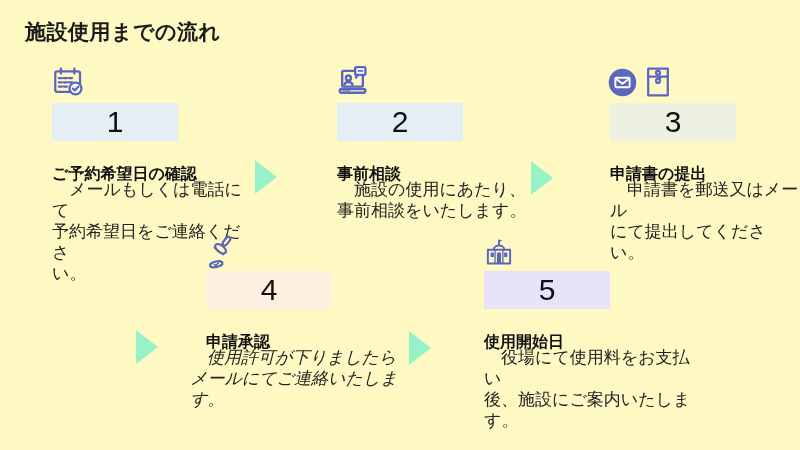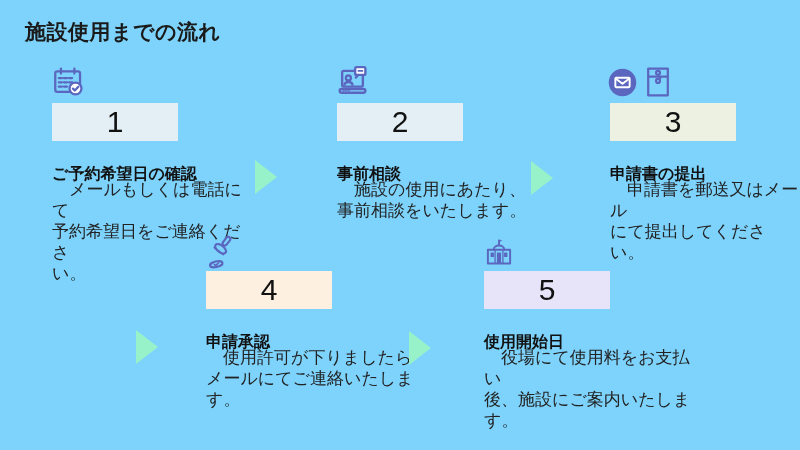--- a/index.html
+++ b/index.html
@@ -1,21 +1,21 @@
 <!DOCTYPE html>
 <html><head>
 <meta charset="utf-8">
 <style>
   html,body{margin:0;padding:0;}
   body{
     width:800px;height:450px;
     font-family:"Liberation Sans","DejaVu Sans",sans-serif;
     background:#ffffff;
   }
-  #canvas{position:relative;width:800px;height:450px;background:#7dd3fc;overflow:hidden;}
+  #canvas{position:relative;width:800px;height:450px;background:#fef9c3;overflow:hidden;}
 
   .slide-title{
     position:absolute;left:25px;top:18px;
     font-size:21px;font-weight:700;color:#1a1a1a;letter-spacing:0.5px;
     white-space:nowrap;
   }
   .op-note{
     position:absolute;left:224px;top:28px;
     font-size:15px;font-weight:700;color:#4a53bc;letter-spacing:0px;
     white-space:nowrap;
@@ -135,21 +135,21 @@
         </g>
         <ellipse cx="7" cy="21" rx="4.4" ry="1.9" transform="rotate(-12 7 21)"></ellipse>
         <path d="M5.6 21 l1 1 l1.9-1.9" stroke-width="1.1"></path>
       </svg>
     </span>
   </div>
   <div class="numblock" style="left: 206px; top: 271px; background: rgb(253, 240, 224);">
     <span>4</span>
   </div>
   <div class="step-title" style="left:206px;top:314px;">申請承認</div>
-  <div class="step-body" style="left:206px;top:347px;width:210px;">　使用許可が下りましたら
+  <div class="step-body" style="left:190px;top:347px;width:210px;font-style:italic;">　使用許可が下りましたら
 メールにてご連絡いたします。</div>
 
   <div class="flow-arrow" style="left: 409px; top: 331px; background: rgb(151, 242, 202);"></div>
 
   <div class="icon-wrap" style="left:483px;top:234px;">
     <span>
       <svg width="32" height="34" viewBox="0 0 24 26" fill="none" stroke="#5b67bf" stroke-width="1.5" stroke-linecap="round" stroke-linejoin="round">
         <rect x="3.5" y="12" width="17" height="10.5"></rect>
         <path d="M8 12 c0-4.2 8-4.2 8 0"></path>
         <line x1="12" y1="5" x2="12" y2="8"></line>

